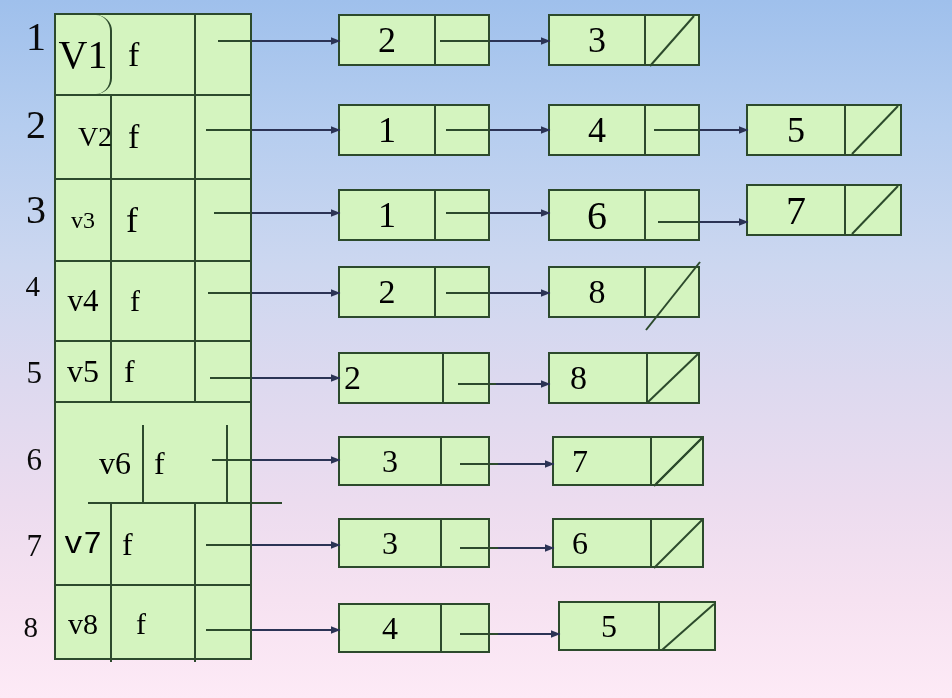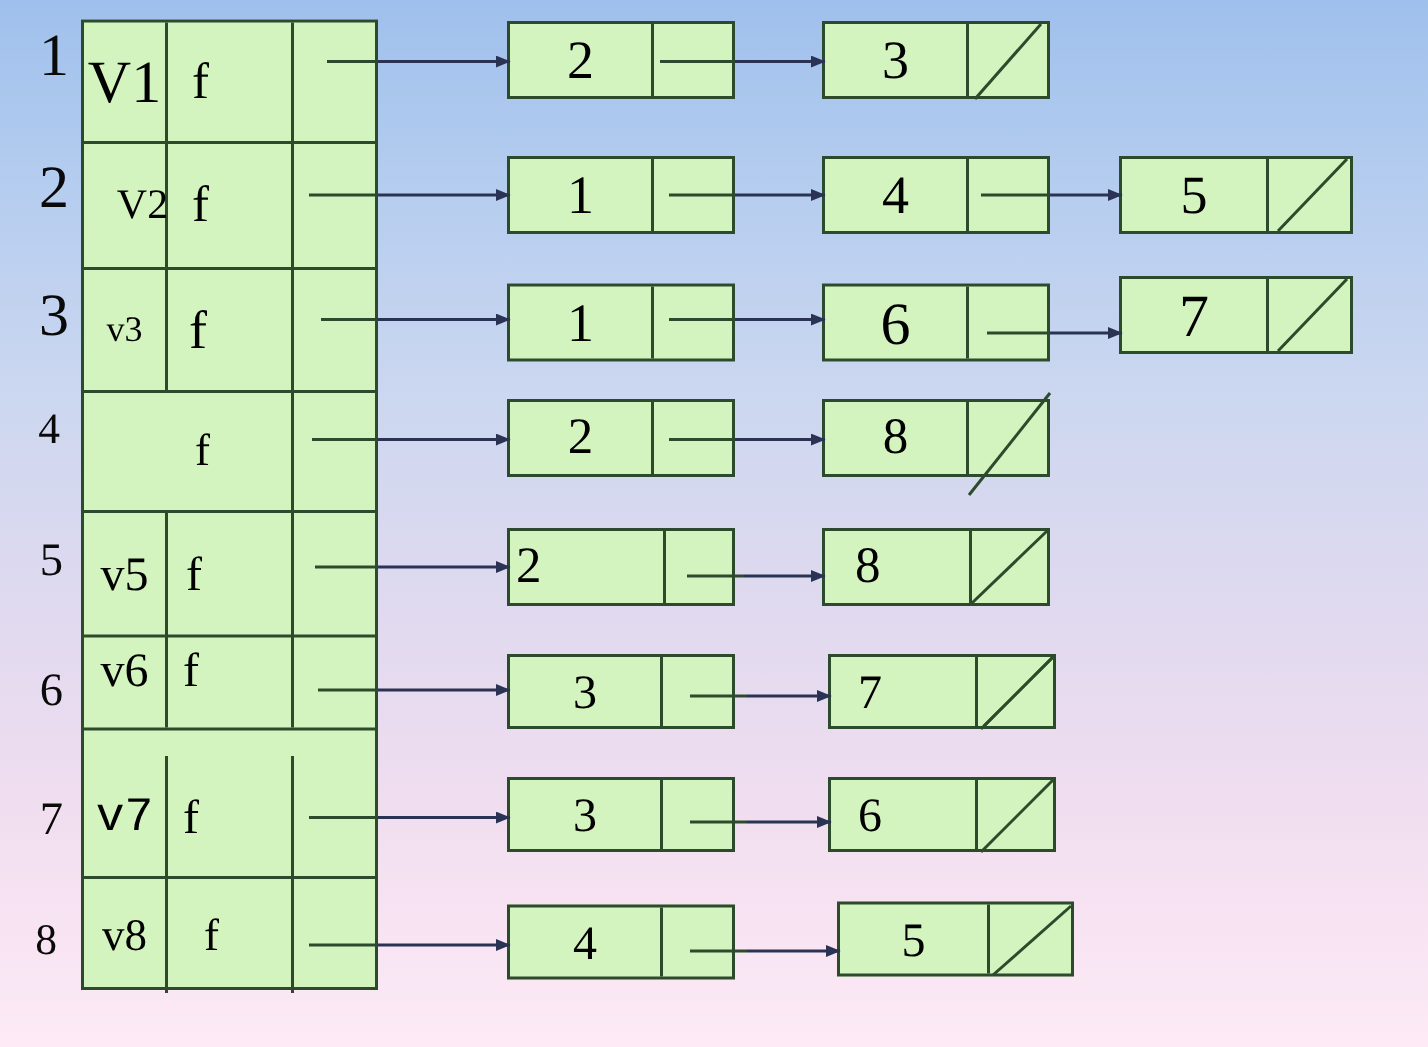--- a/index.html
+++ b/index.html
@@ -132,49 +132,50 @@
   <div class="rindex" style="left:6px; top:190px; width:40px; font-size:40px;">3</div>
   <div class="rindex" style="left:6px; top:272px; width:34px; font-size:29px;">4</div>
   <div class="rindex" style="left:6px; top:357px; width:36px; font-size:31px;">5</div>
   <div class="rindex" style="left:6px; top:444px; width:36px; font-size:31px;">6</div>
   <div class="rindex" style="left:6px; top:530px; width:36px; font-size:31px;">7</div>
   <div class="rindex" style="left:4px; top:613px; width:34px; font-size:29px;">8</div>
 
   <div id="vtable">
 
     <div class="vrow" style="top:0px; height:81px;">
-      <div class="vcell-name" style="font-size:40px;">V1</div>
+      <div class="vcell-name" style="font-size:40px;border-radius:16px;">V1</div>
       <div class="vcell-flag" style="font-size:34px; padding-left:16px;">f</div>
       <div class="vcell-ptr"></div>
     </div>
 
     <div class="vrow" style="top:81px; height:84px;">
       <div class="vcell-name" style="font-size:28px;padding-left:24px;">V2</div>
       <div class="vcell-flag" style="font-size:34px; padding-left:16px;">f</div>
       <div class="vcell-ptr"></div>
     </div>
 
     <div class="vrow" style="top:165px; height:82px;">
       <div class="vcell-name" style="font-size:24px;">v3</div>
       <div class="vcell-flag" style="font-size:36px; padding-left:14px;">f</div>
       <div class="vcell-ptr"></div>
     </div>
 
     <div class="vrow" style="top:247px; height:80px;">
+      <div class="vcell-name" style="font-size:31px;">v4</div>
       <div class="vcell-flag" style="font-size:30px; padding-left:18px;">f</div>
       <div class="vcell-ptr"></div>
     </div>
 
-    <div class="vrow" style="top:327px; height:83px;">
+    <div class="vrow" style="top:327px; height:61px;">
       <div class="vcell-name" style="font-size:32px;">v5</div>
       <div class="vcell-flag" style="font-size:32px; padding-left:12px;">f</div>
       <div class="vcell-ptr"></div>
     </div>
 
-    <div class="vrow" style="top:393px; height:79px;">
+    <div class="vrow" style="top:410px; height:79px;margin-left:32px;">
       <div class="vcell-name" style="font-size:32px;">v6</div>
       <div class="vcell-flag" style="font-size:32px; padding-left:10px;">f</div>
       <div class="vcell-ptr"></div>
     </div>
 
     <div class="vrow" style="top:489px; height:82px;">
       <div class="vcell-name" style="font-size:32px;font-family:Liberation Mono, monospace;">v7</div>
       <div class="vcell-flag" style="font-size:32px; padding-left:10px;">f</div>
       <div class="vcell-ptr"></div>
     </div>

